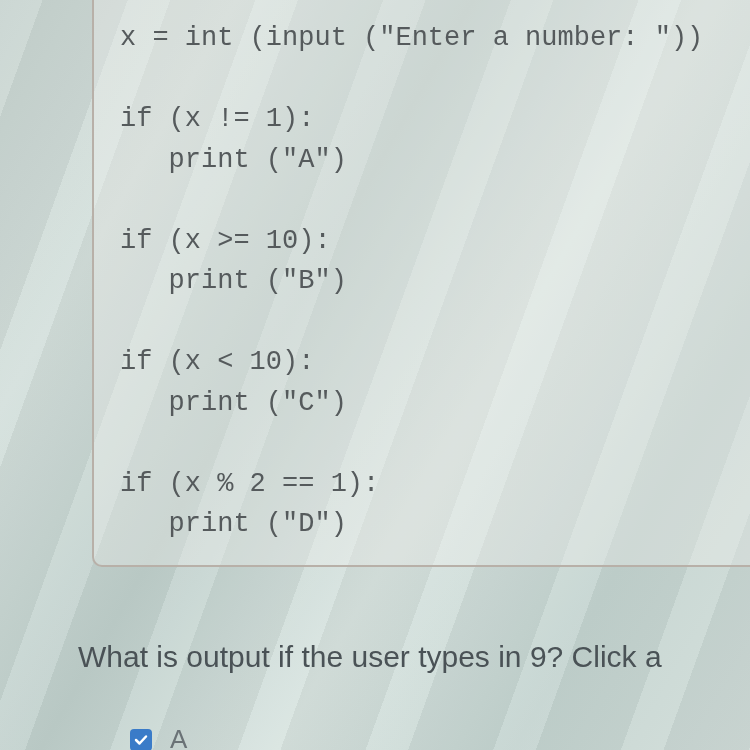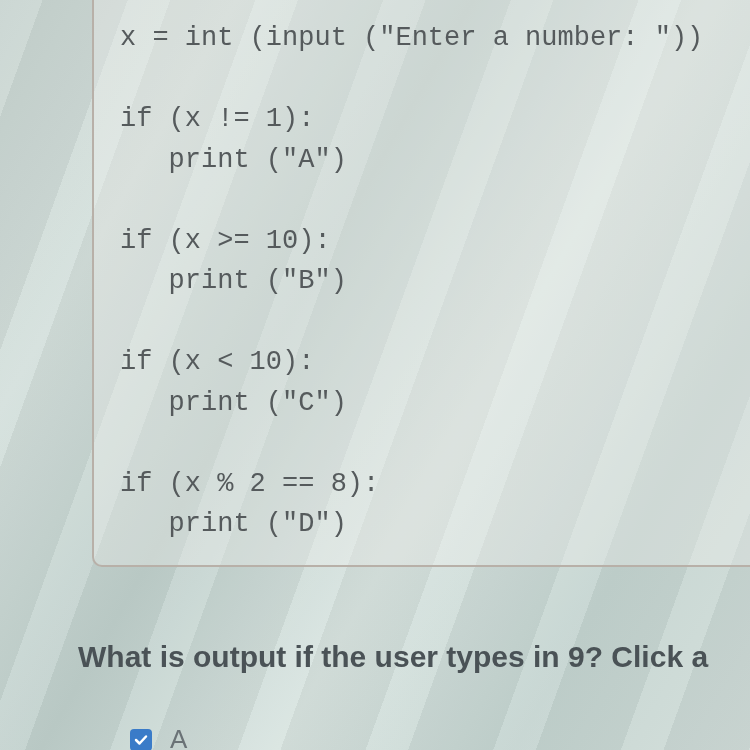--- a/index.html
+++ b/index.html
@@ -35,21 +35,21 @@
       white-space: pre;
       font-weight: 500;
     }
     .question {
       position: absolute;
       left: 78px;
       top: 640px;
       font-family: Arial, sans-serif;
       font-size: 30px;
       color: #4a5256;
-      font-weight: 700;
+      font-weight: 400;
     }
     .answer-row {
       position: absolute;
       left: 130px;
       top: 724px;
       display: flex;
       align-items: center;
       gap: 18px;
     }
     .checkbox {
@@ -75,21 +75,21 @@
 <span></span>
 <span>if (x != 1):</span>
 <span>   print ("A")</span>
 <span></span>
 <span>if (x &gt;= 10):</span>
 <span>   print ("B")</span>
 <span></span>
 <span>if (x &lt; 10):</span>
 <span>   print ("C")</span>
 <span></span>
-<span>if (x % 2 == 8):</span>
+<span>if (x % 2 == 1):</span>
 <span>   print ("D")</span></div>
 
 <div class="question">What is output if the user types in 9? Click a</div>
 
 <div class="answer-row">
   <div class="checkbox">
     <svg viewBox="0 0 16 16">
         <path d="M3 8 L6.5 11.5 L13 4.5" stroke="#ffffff" stroke-width="2.5" fill="none" stroke-linecap="round" stroke-linejoin="round"></path>
       </svg>
   </div>

